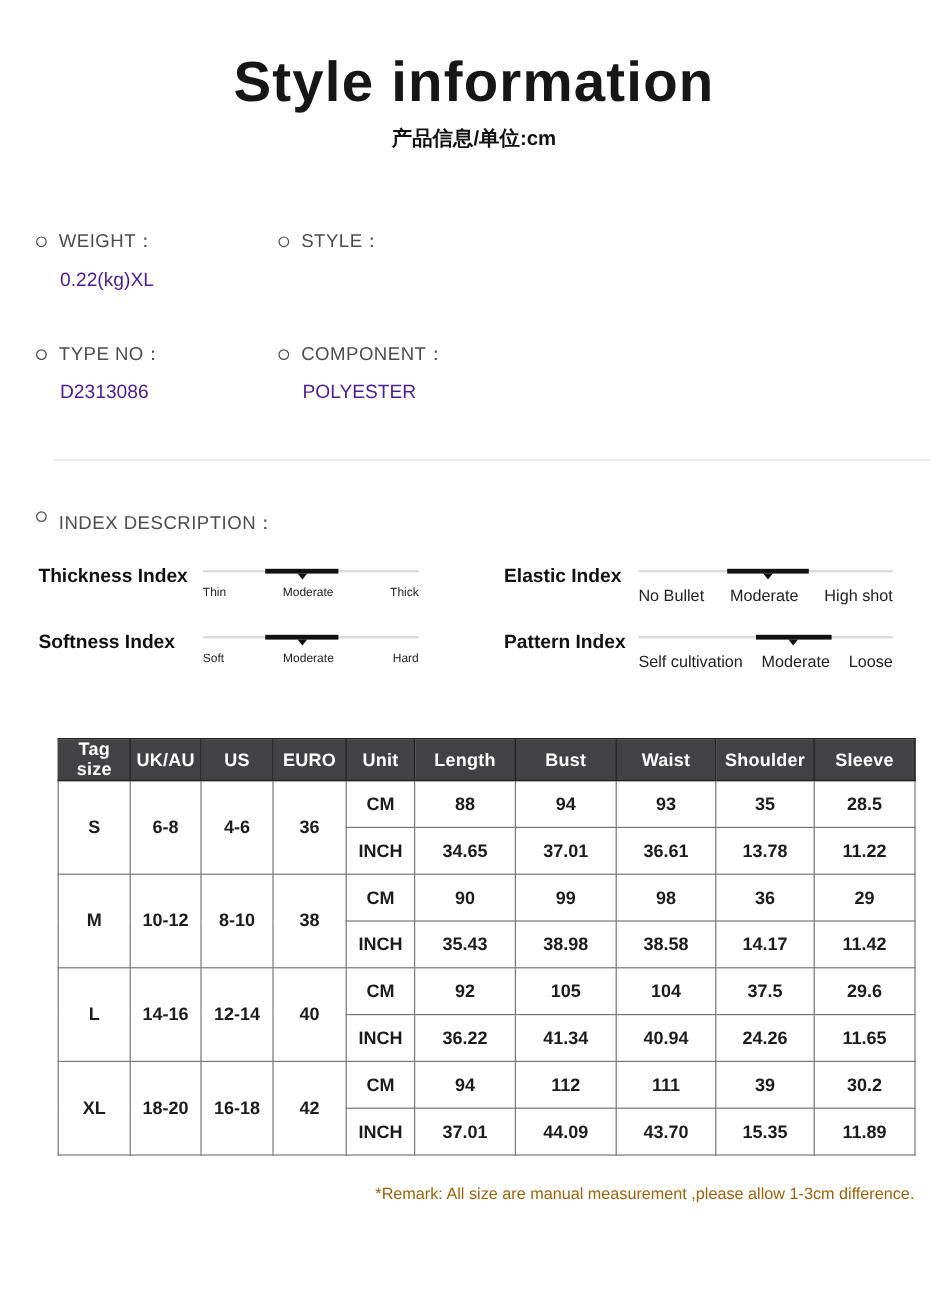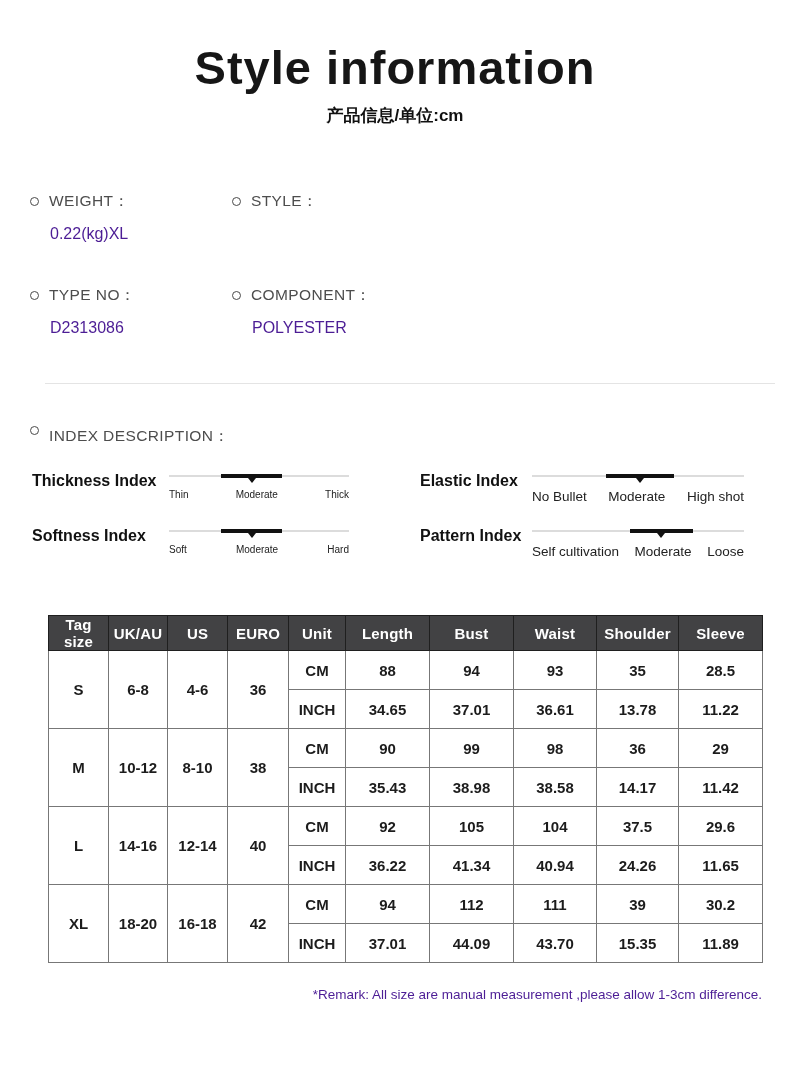--- a/index.html
+++ b/index.html
@@ -71,21 +71,21 @@
   thead th {
     background:var(--header-bg,#424244); color:#fff; font-weight:bold;
     font-size:15px; height:28px; border:1.5px solid #1f1f1f; letter-spacing:0.2px;
   }
   tbody td {
     border:1px solid #777; text-align:center; vertical-align:middle;
     height:39px; font-size:15px; font-weight:bold; color:#1c1c1c;
   }
   .remark {
     width:714px; margin-top:24px; text-align:right;
-    font-size:13.5px; color:#4c1d95;
+    font-size:13.5px; color:#a16207;
   }
 </style>
 </head>
 <body>
 
 <div class="page-header">
   <div class="page-title">Style information</div>
   <div class="page-subtitle">产品信息/单位:cm</div>
 </div>
 

